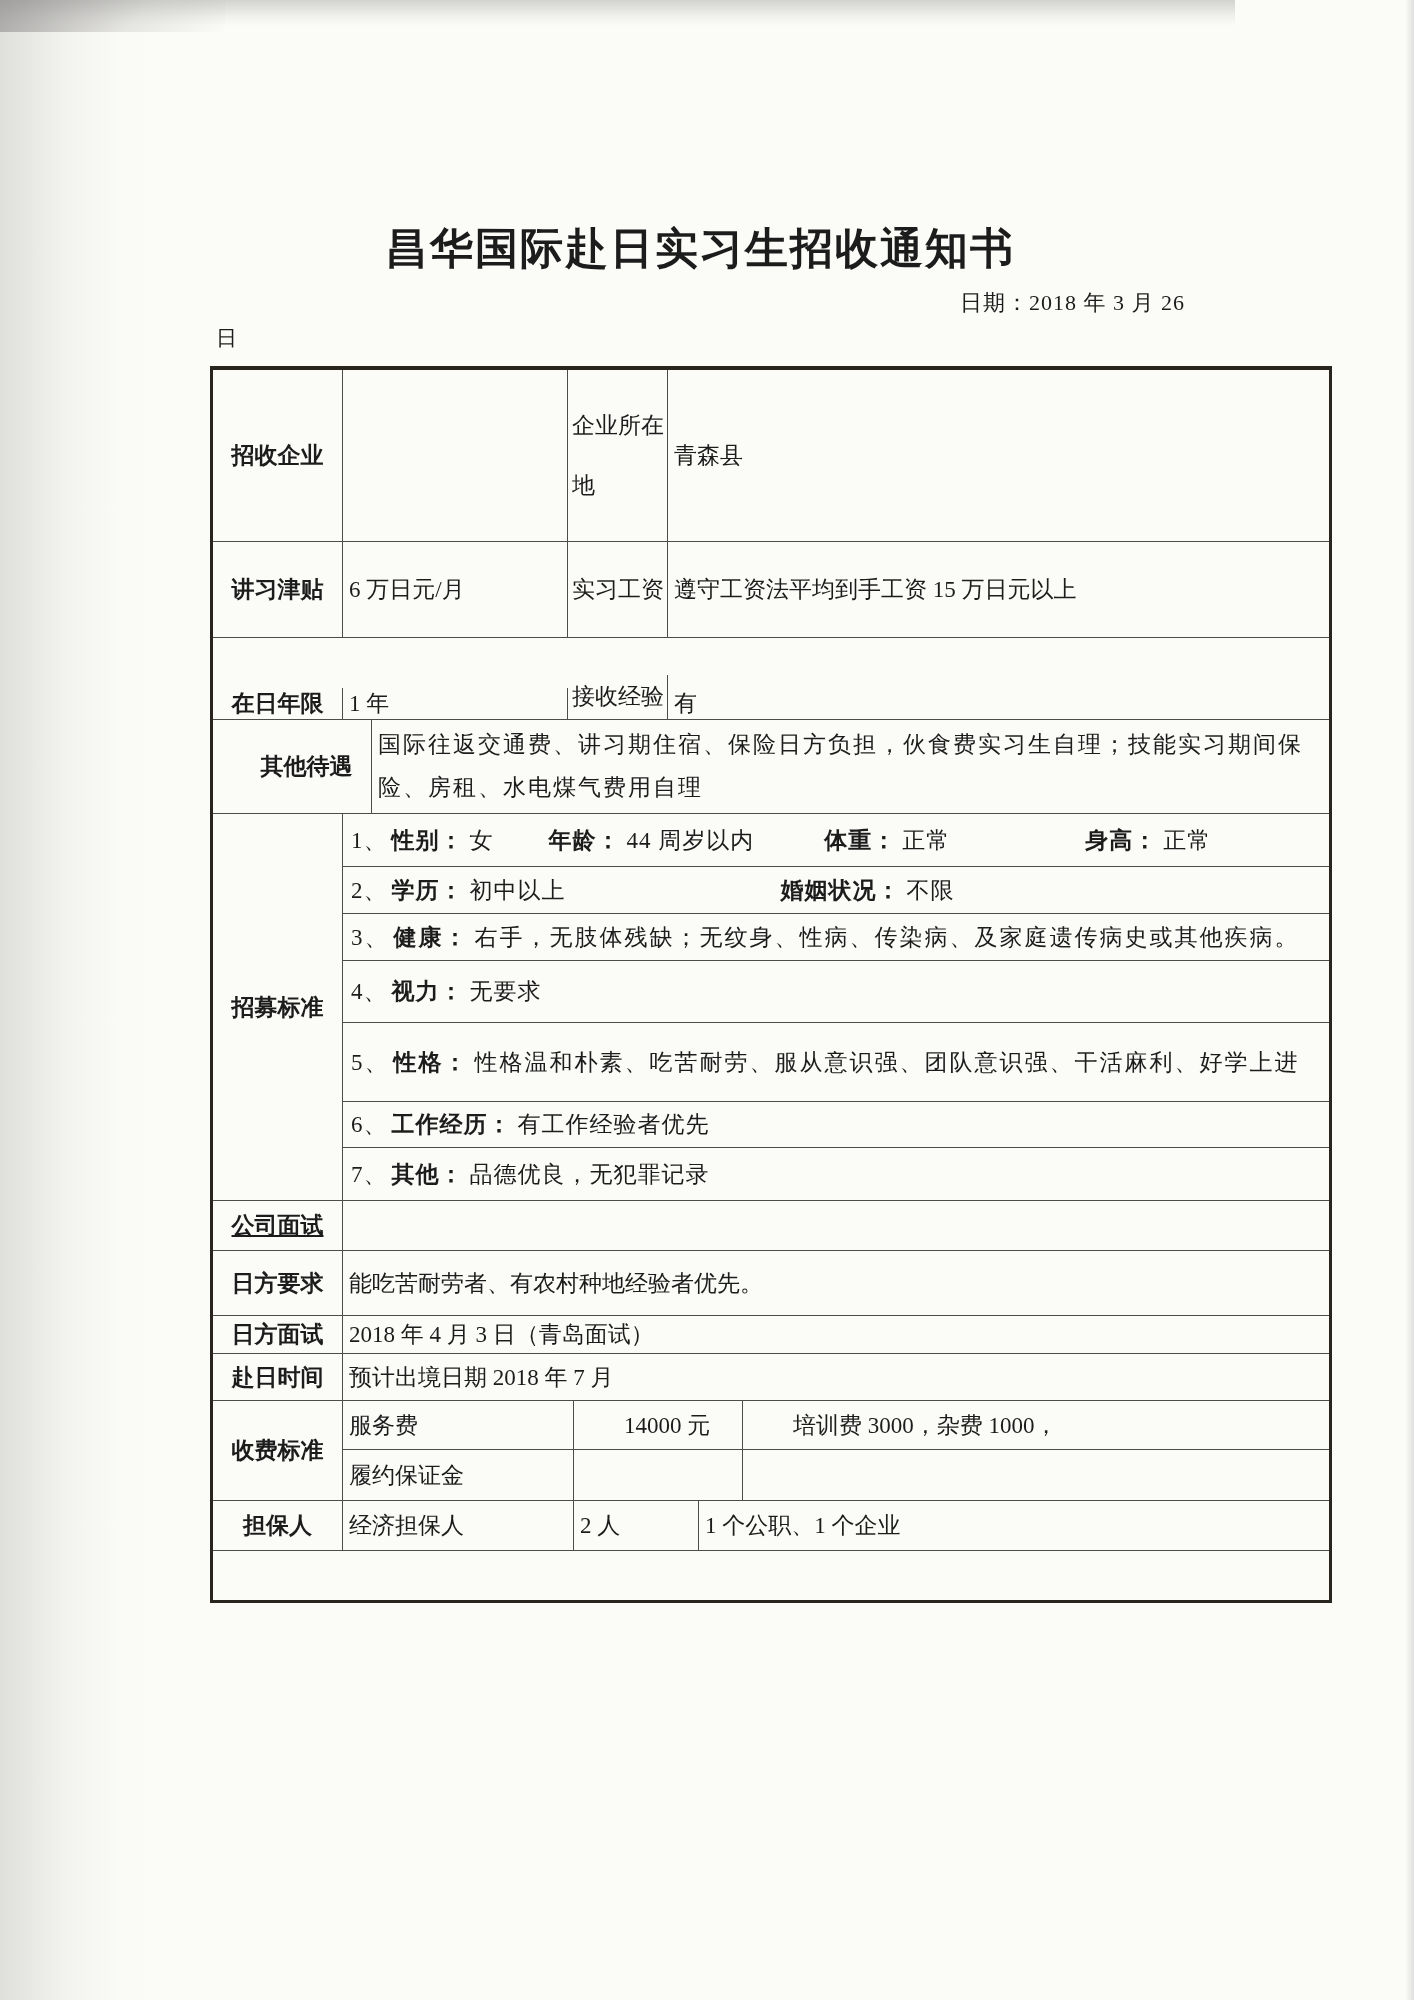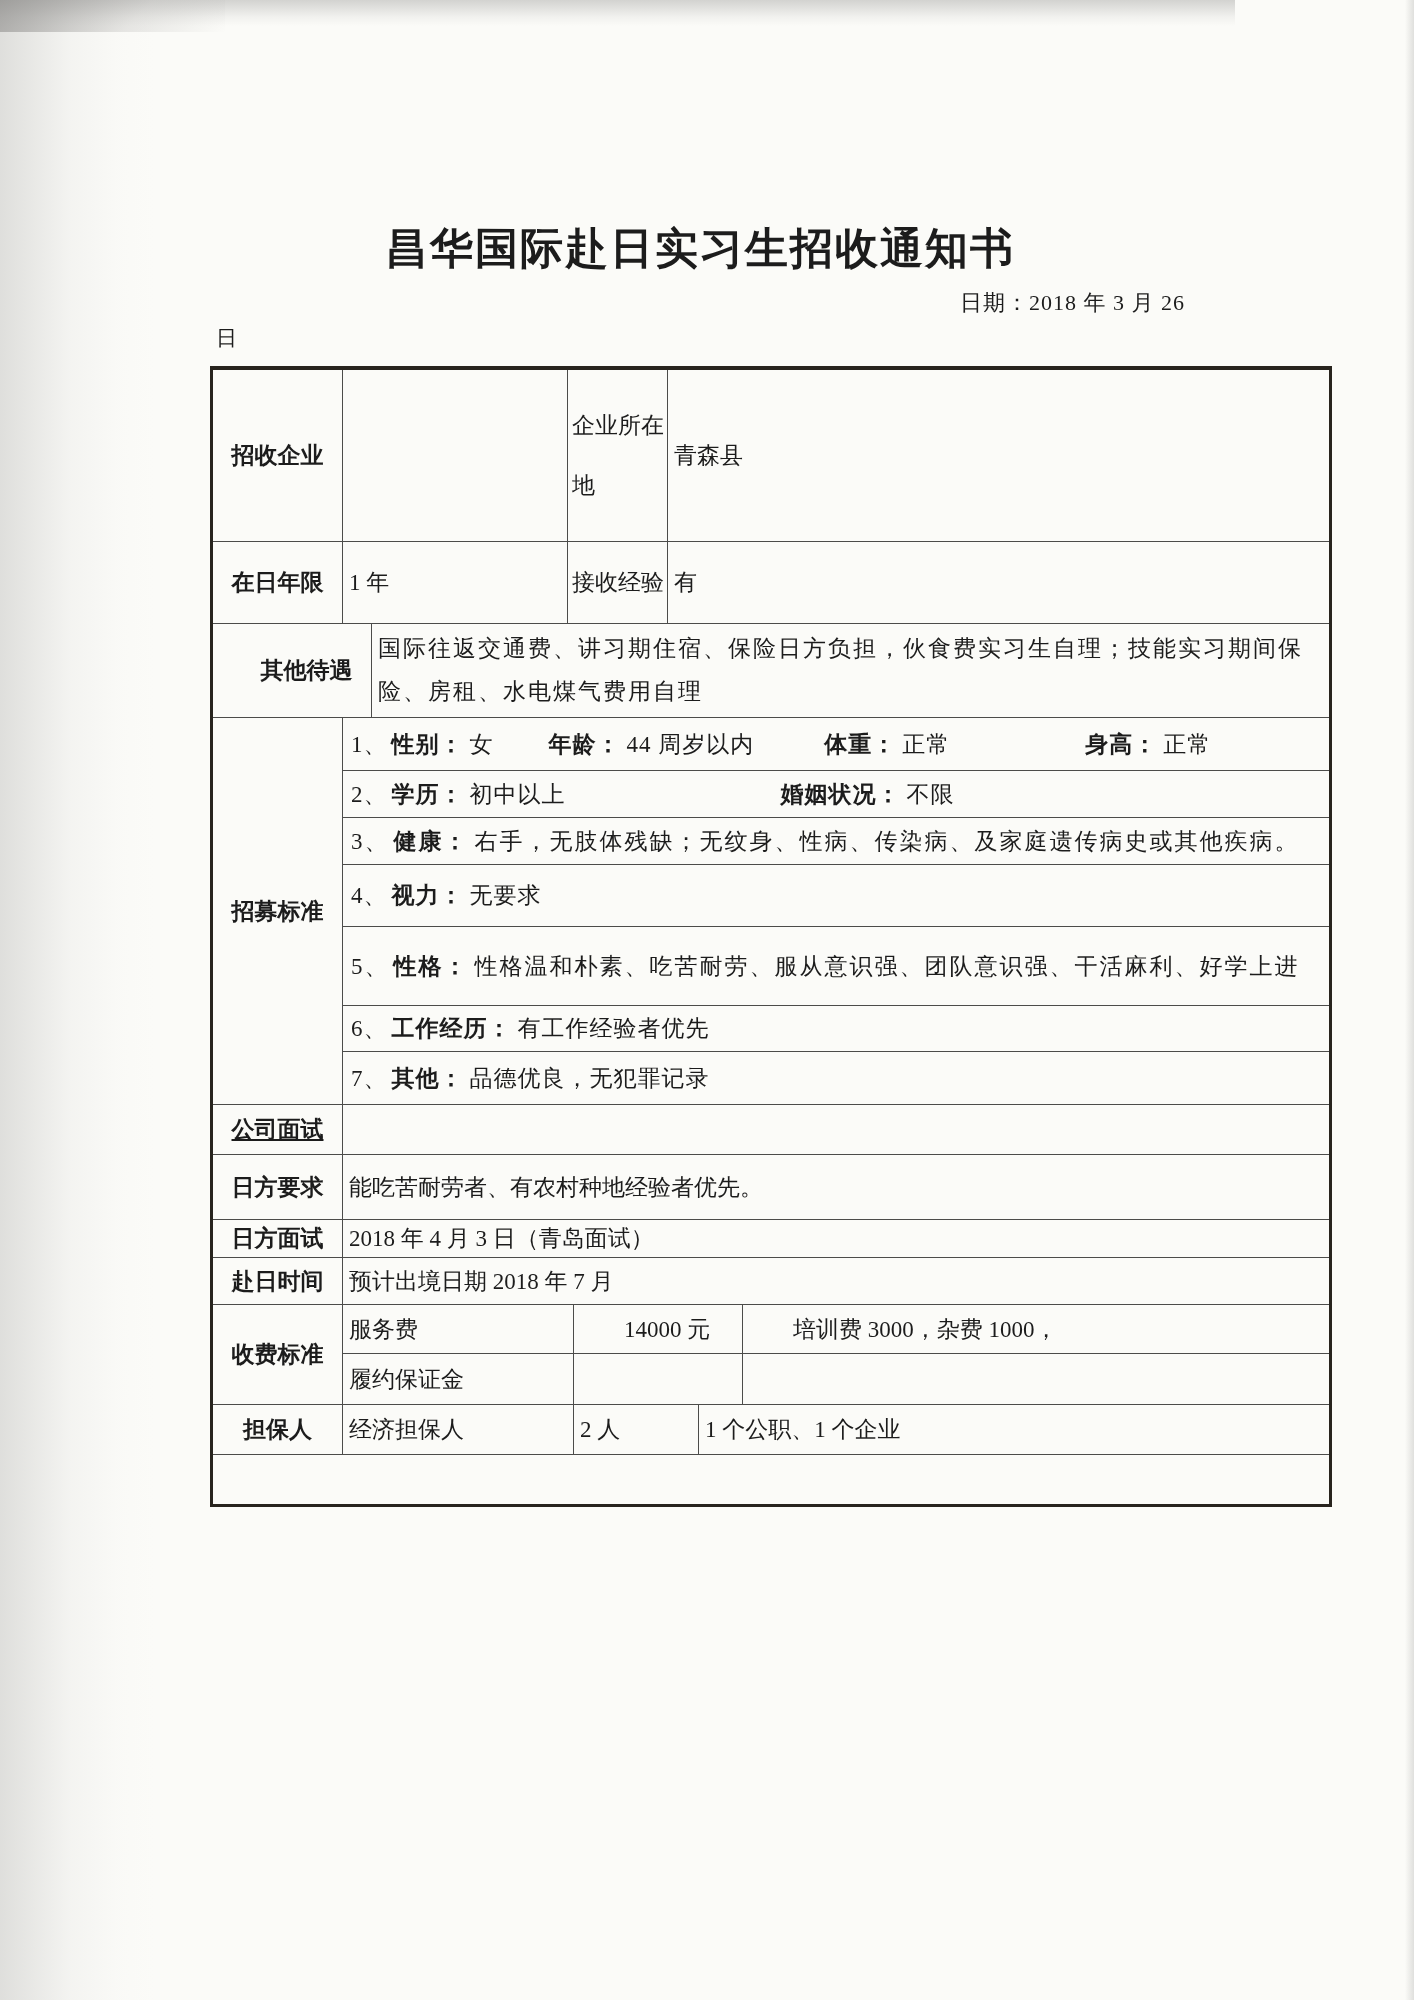--- a/index.html
+++ b/index.html
@@ -63,21 +63,21 @@
   .col-a { width:130px; justify-content:center; font-weight:bold; padding-left:0; text-align:center; }
   .col-b { width:225px; }
   .col-c { width:100px; font-weight:normal; line-height:1.9; padding-left:4px; }
   .col-d { flex:1; }
   .col-b2 { width:231px; }
   .col-c2 { width:125px; }
   .r1 { height:172px; }
   .r1 .col-c { line-height:2.6; }
   .r2 { height:85px; }
   .r3 { height:96px; }
-  .r4 { height:82px; }
+  .r4 { height:82px;align-items:flex-end; }
   .r5 { height:94px;padding-left:29px; }
   .r7 { height:50px;text-decoration:underline; }
   .r8 { height:65px; }
   .r9 { height:38px; }
   .r10 { height:47px; }
   .r12 { height:50px; }
   .r13 { height:49px; }
   .benefit-text { line-height:1.85; letter-spacing:2px; padding-right:8px; }
   
   .section { display:flex; border-bottom:1px solid #4c4c4a; }
@@ -124,20 +124,26 @@
 <div class="doc-table">
 
   <div class="tr r1">
     <div class="td col-a">招收企业</div>
     <div class="td col-b"></div>
     <div class="td col-c">企业所在地</div>
     <div class="td col-d">青森县</div>
   </div>
 
 
+  <div class="tr r3">
+    <div class="td col-a">讲习津贴</div>
+    <div class="td col-b">6 万日元/月</div>
+    <div class="td col-c">实习工资</div>
+    <div class="td col-d">遵守工资法平均到手工资 15 万日元以上</div>
+  </div>
 
   <div class="tr r4">
     <div class="td col-a">在日年限</div>
     <div class="td col-b">1 年</div>
     <div class="td col-c">接收经验</div>
     <div class="td col-d">有</div>
   </div>
 
   <div class="tr r5">
     <div class="td col-a">其他待遇</div>

